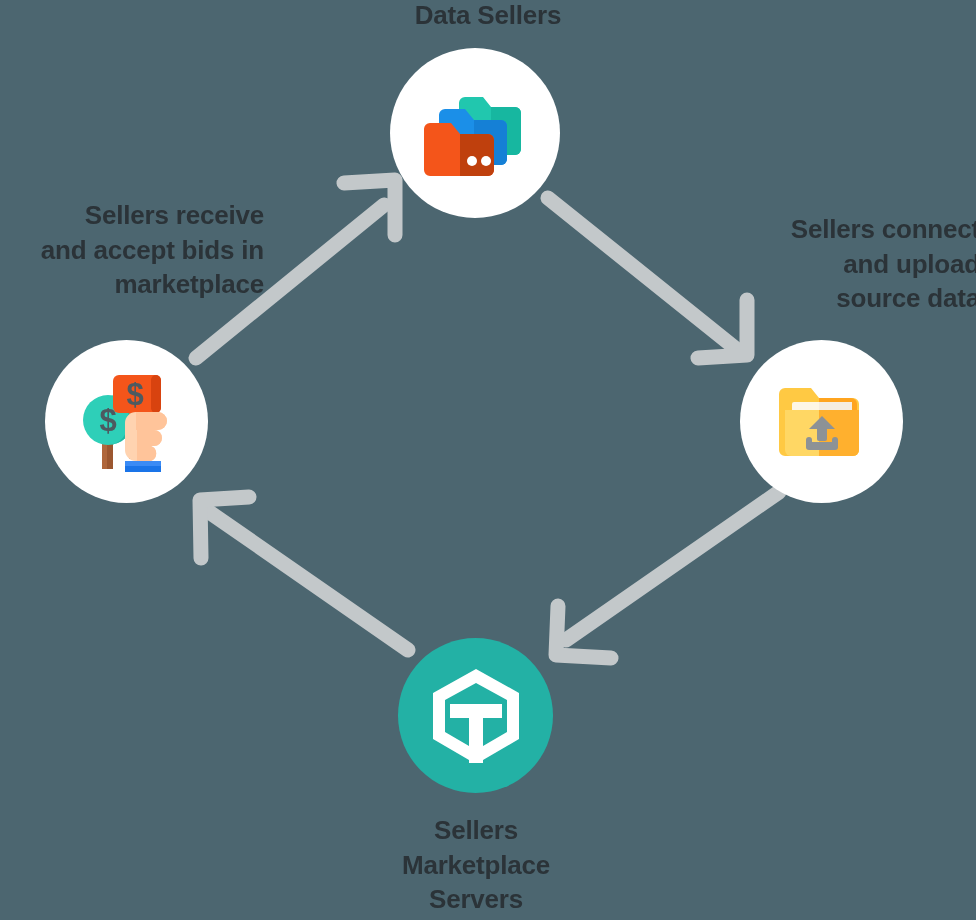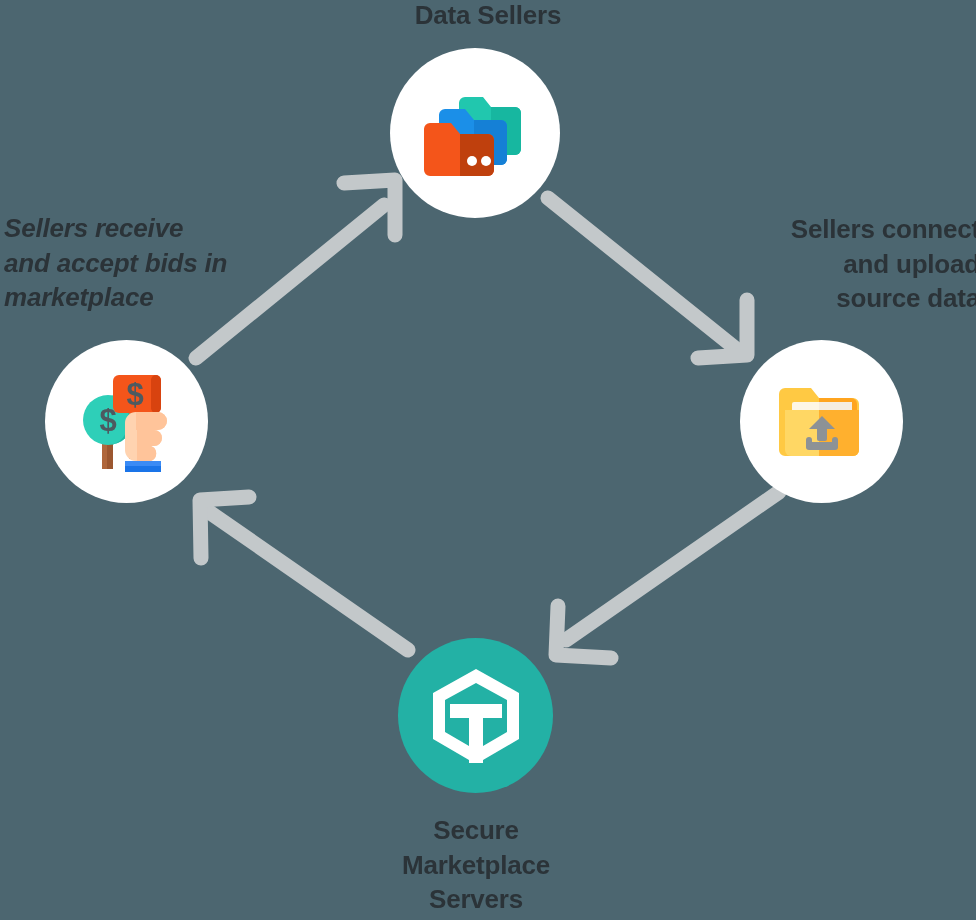--- a/index.html
+++ b/index.html
@@ -59,24 +59,23 @@
     line-height: 1.33;
     letter-spacing: -0.2px;
     white-space: pre-line;
   }
   #label-top {
     left: 0; top: -2px;
     width: 976px;
     text-align: center;
   }
   #label-left {
-    left: 4px; top: 211px;
+    left: 4px; top: 198px;
     width: 260px;
-    text-align: left;
-    font-style: italic;
+    text-align: right;
   }
   #label-right {
     left: 680px; top: 212px;
     width: 300px;
     text-align: right;
   }
   #label-bottom {
     left: 338px; top: 813px;
     width: 276px;
     text-align: center;
@@ -167,21 +166,21 @@
       <svg class="icon-svg" width="98" height="104" viewBox="0 0 98 104">
 
         <path d="M49 5 L92 29 L92 75 L56 96 L56 82 L80 68 L80 36 L49 19 L18 36 L18 68 L42 82 L42 96 L6 75 L6 29 Z" fill="#ffffff"></path>
 
         <rect x="23" y="40" width="52" height="14" fill="#ffffff"></rect>
         <rect x="42" y="40" width="14" height="59" fill="#ffffff"></rect>
       </svg>
     </span>
   </div>
 
-  <div class="label" id="label-bottom">Secure
+  <div class="label" id="label-bottom">Sellers
 Marketplace
 Servers</div>
 
   <div class="label" id="label-left">Sellers receive
 and accept bids in
 marketplace</div>
 
   <div class="node node-white" id="node-left">
     <span>
       <svg class="icon-svg" width="104" height="106" viewBox="0 0 104 106">

